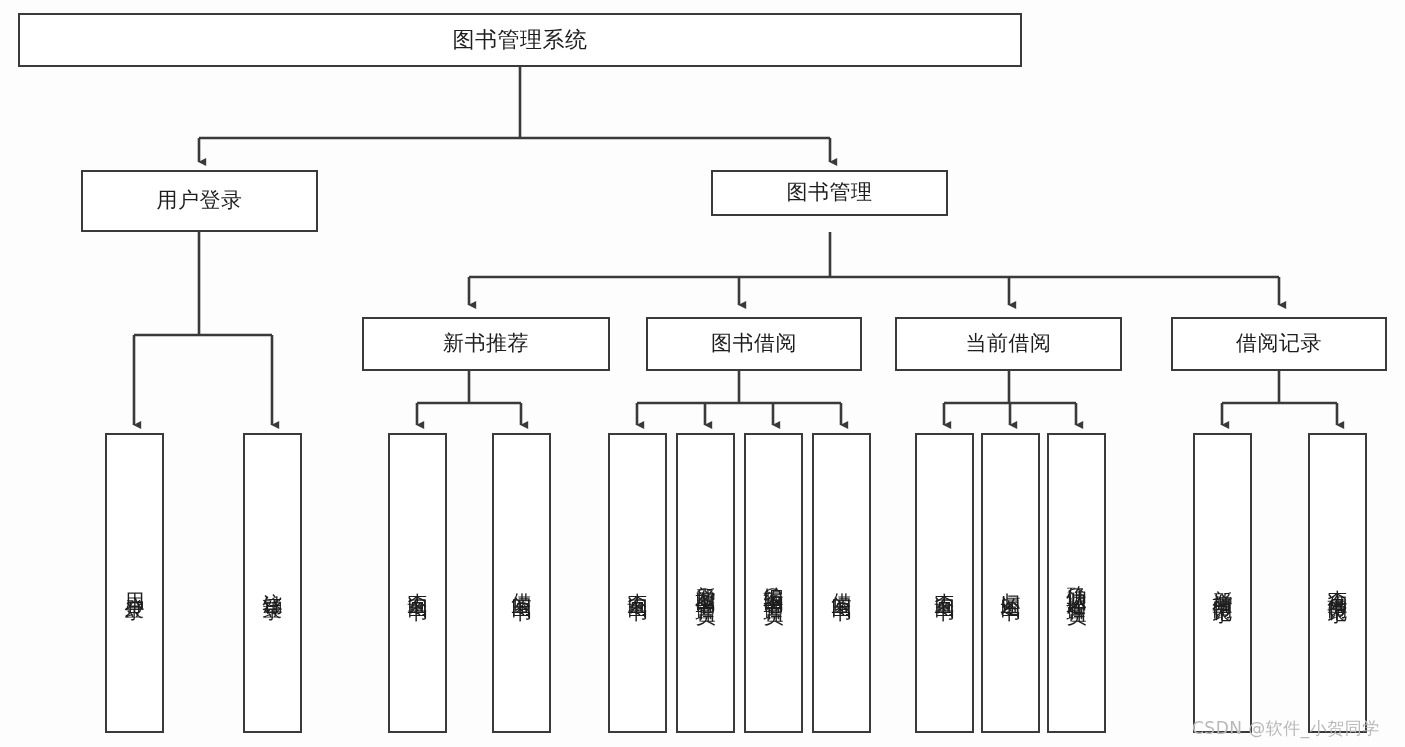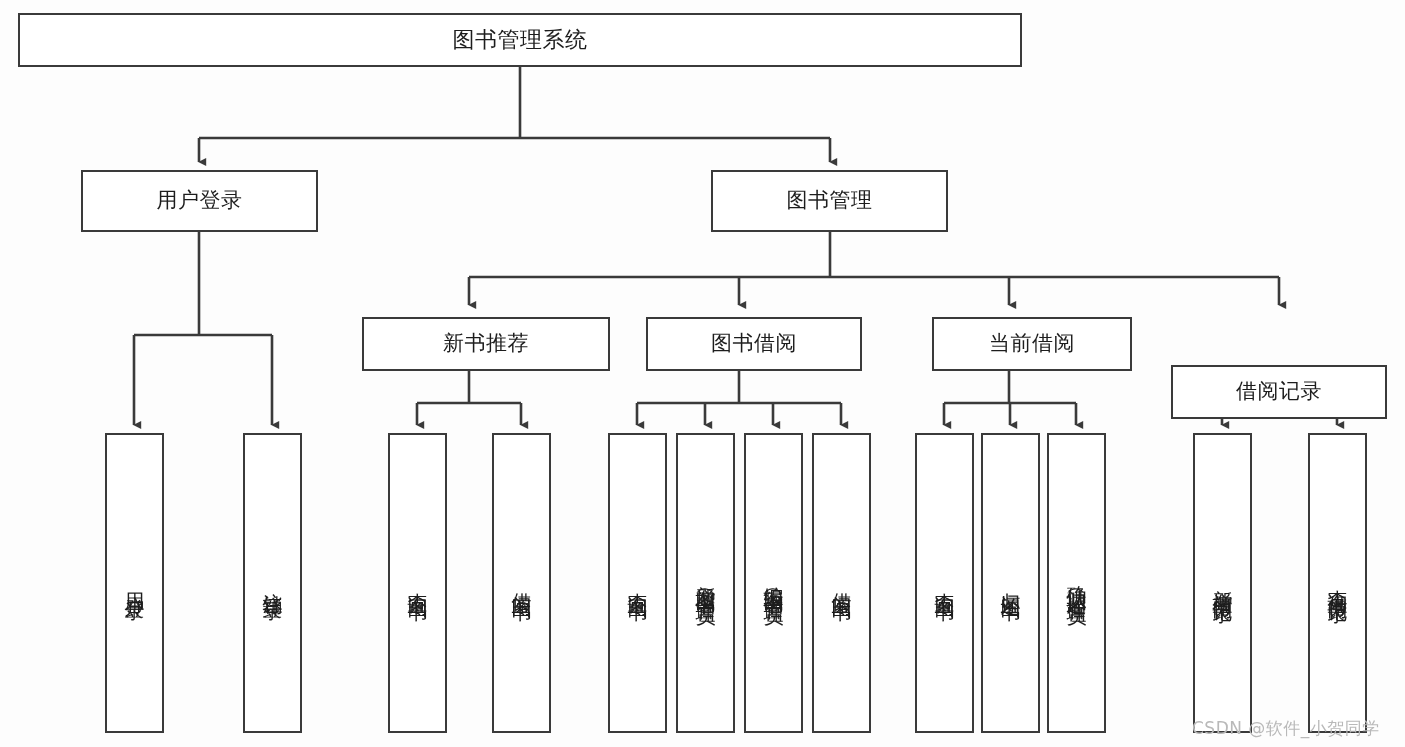--- a/index.html
+++ b/index.html
@@ -124,34 +124,34 @@
     </g>
   </svg>
 
   <div class="node node-h node-root" style="left:18px; top:13px; width:1004px; height:54px;">
     <span>图书管理系统</span>
   </div>
 
   <div class="node node-h" style="left:81px; top:170px; width:237px; height:62px;">
     <span>用户登录</span>
   </div>
-  <div class="node node-h" style="left:711px; top:170px; width:237px; height:62px;">
+  <div class="node node-h" style="left:711px; top:170px; width:237px; height:46px;">
     <span>图书管理</span>
   </div>
 
   <div class="node node-h" style="left:362px; top:317px; width:248px; height:54px;">
     <span>新书推荐</span>
   </div>
   <div class="node node-h" style="left:646px; top:317px; width:216px; height:54px;">
     <span>图书借阅</span>
   </div>
-  <div class="node node-h" style="left:932px; top:317px; width:200px; height:54px;">
+  <div class="node node-h" style="left:895px; top:317px; width:227px; height:54px;">
     <span>当前借阅</span>
   </div>
-  <div class="node node-h" style="left:1171px; top:317px; width:216px; height:54px;margin-top:48px;">
+  <div class="node node-h" style="left:1171px; top:317px; width:216px; height:54px;">
     <span>借阅记录</span>
   </div>
 
   <div class="node node-v" style="left:105px; top:433px; width:59px; height:300px;">
     <span class="vlabel">用户登录</span>
   </div>
   <div class="node node-v" style="left:243px; top:433px; width:59px; height:300px;">
     <span class="vlabel">注销登录</span>
   </div>
 

